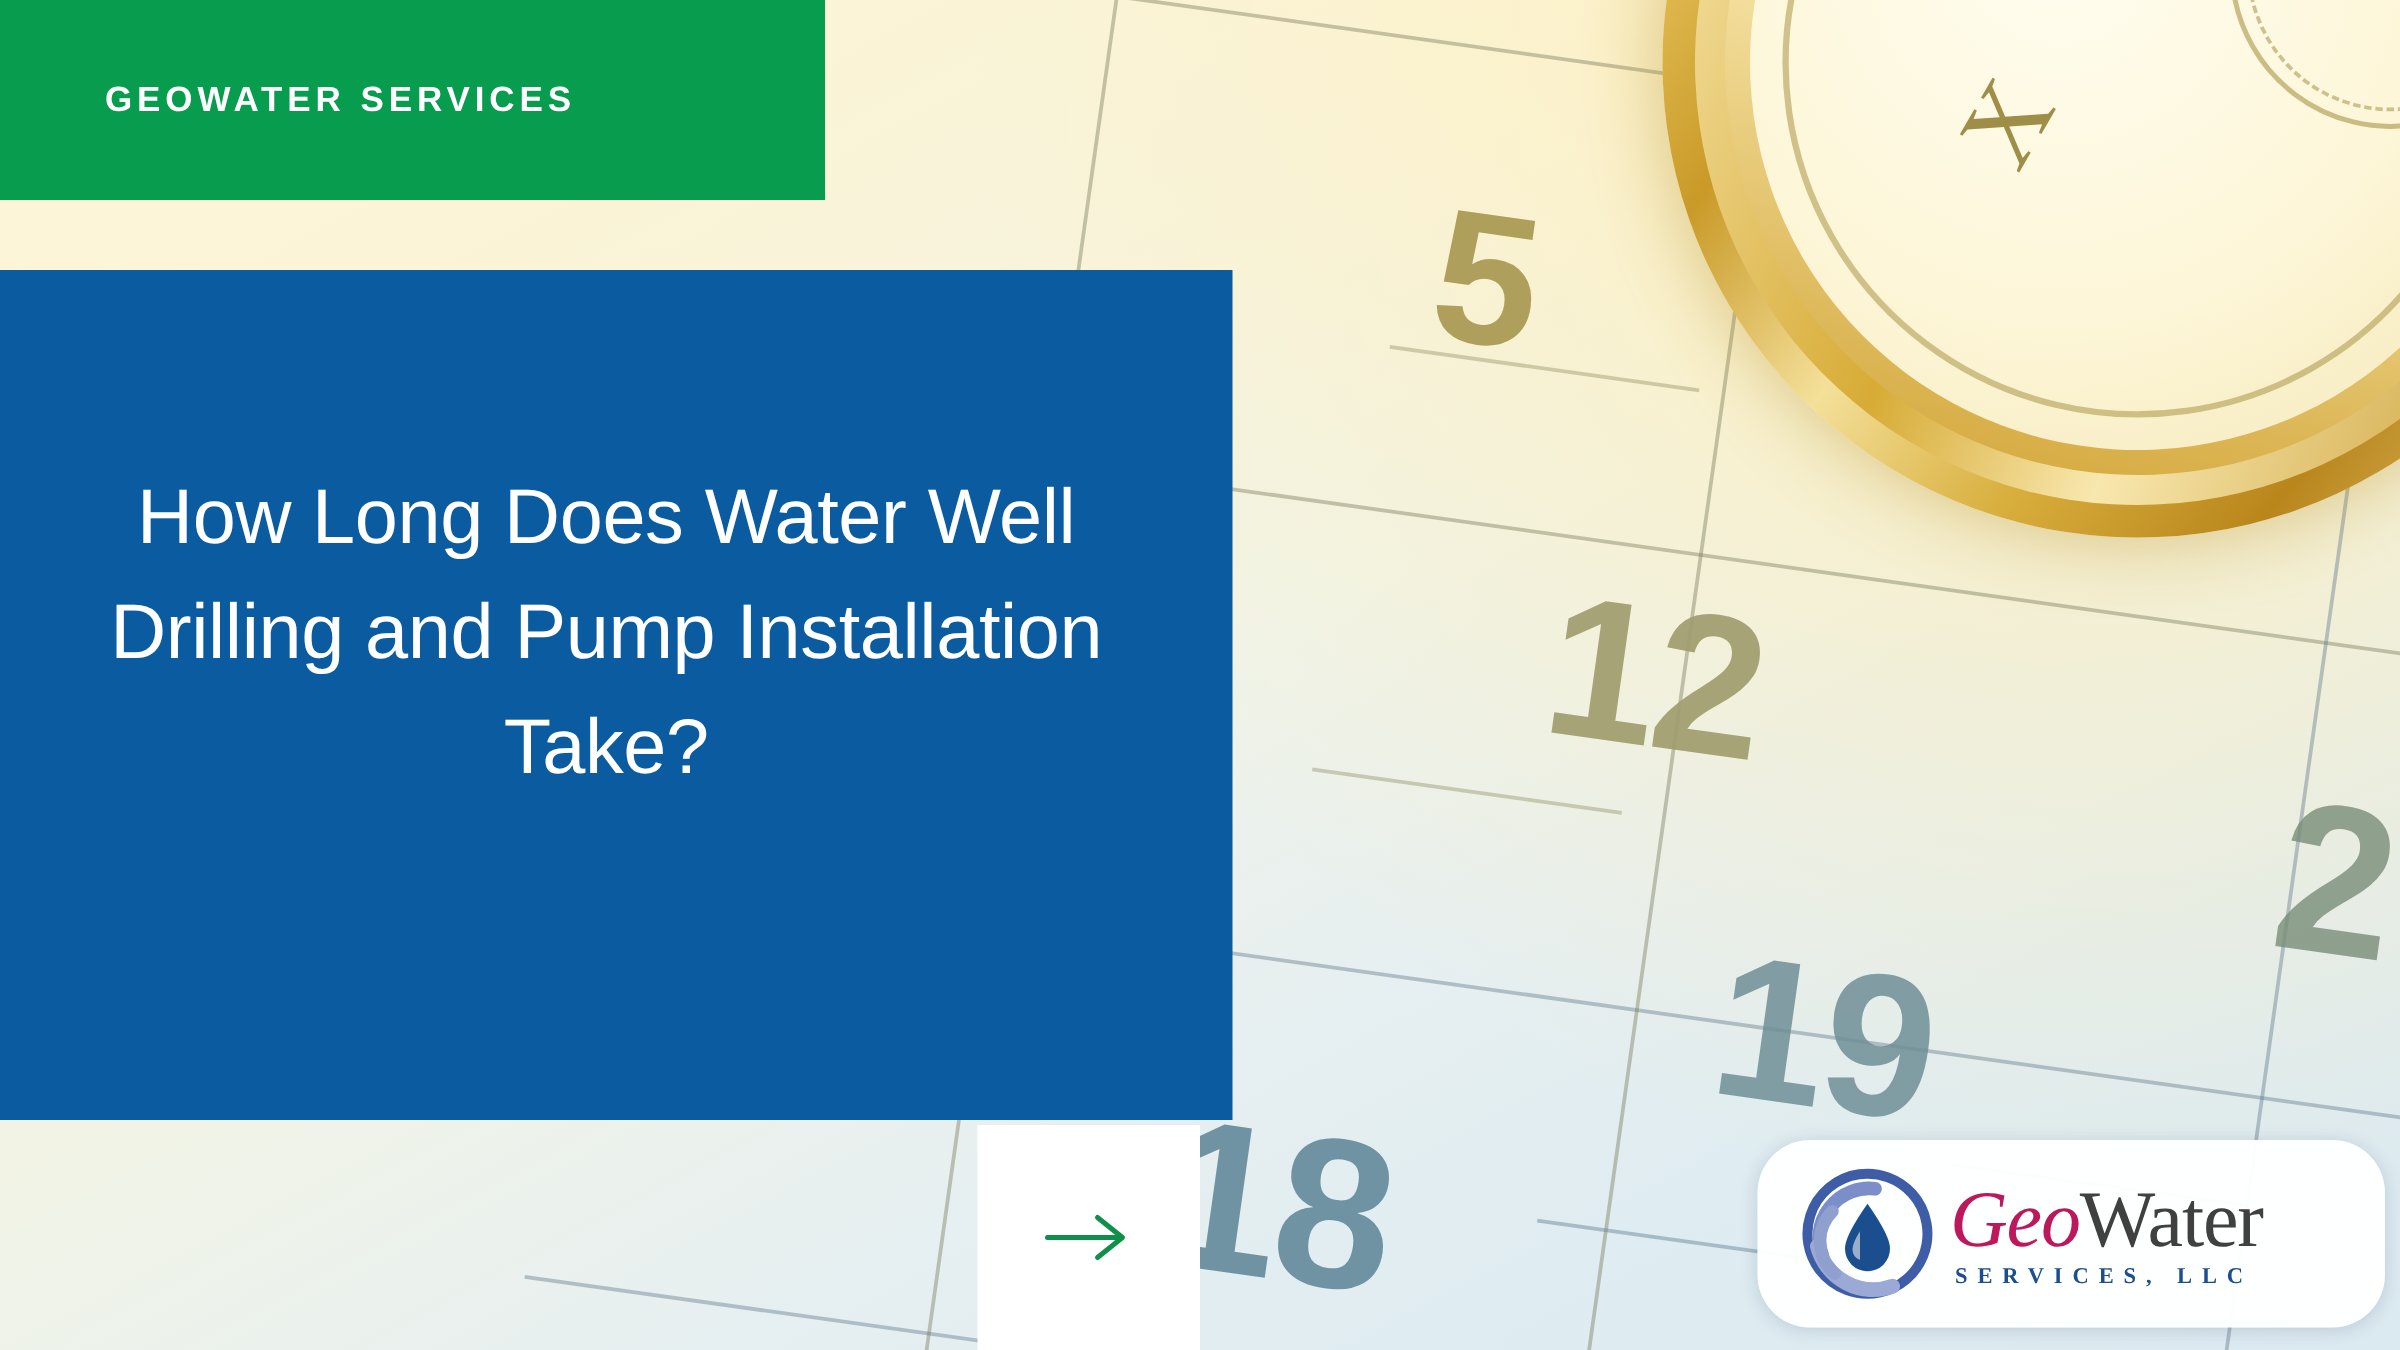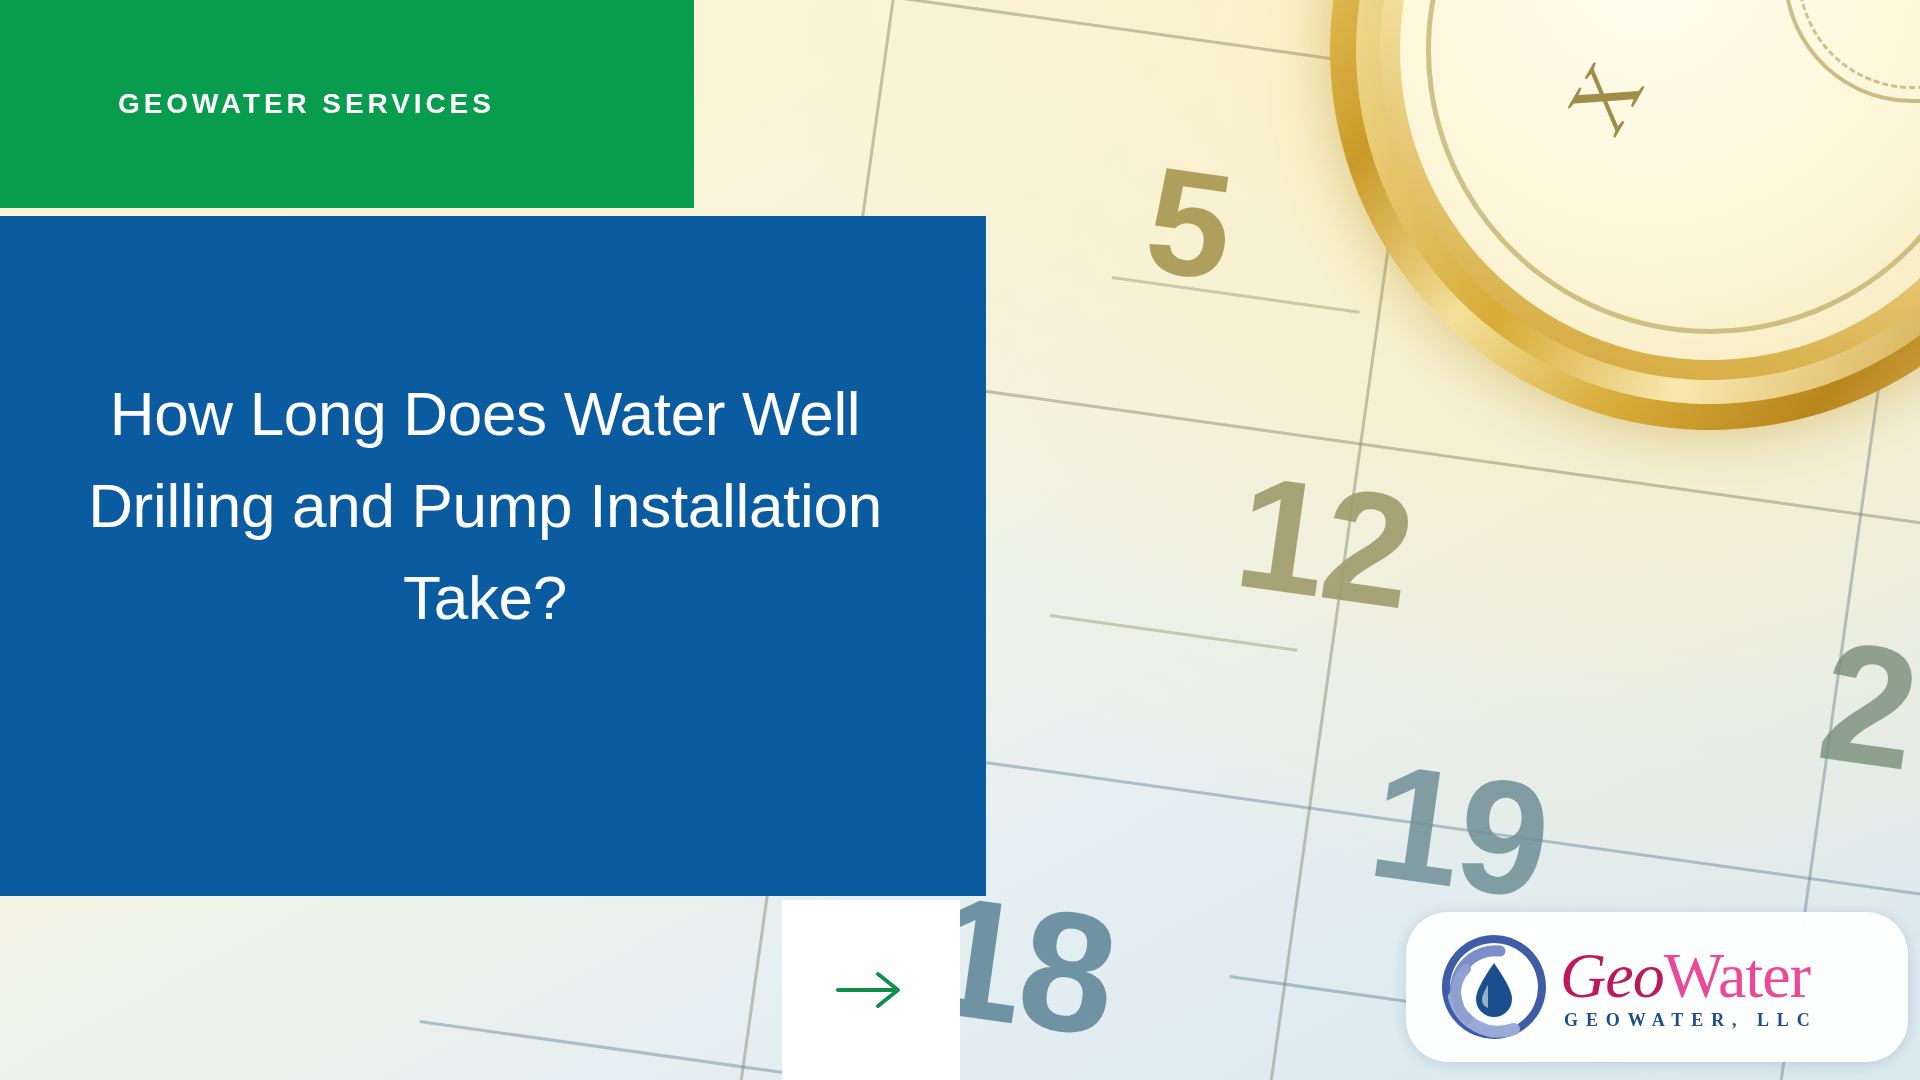--- a/index.html
+++ b/index.html
@@ -134,25 +134,24 @@
     border-radius: 50%;
     border: 3px dashed rgba(168,148,70,0.55);
   }
 
   
   .eyebrow-bar {
     position: absolute;
     left: 0;
     top: 0;
     width: 660px;
-    height: 208px;
+    height: 160px;
     background: #089c4e;
     display: flex;
     align-items: center;
-    padding-left: 34px;
   }
   .eyebrow-text {
     margin-left: 84px;
     color: #ffffff;
     font-size: 28px;
     font-weight: 700;
     letter-spacing: 0.14em;
     text-transform: uppercase;
     white-space: nowrap;
   }
@@ -218,21 +217,21 @@
     justify-content: center;
   }
   .logo-title {
     font-family: "Liberation Serif", serif;
     font-size: 64px;
     line-height: 1.02;
     letter-spacing: -0.015em;
     white-space: nowrap;
   }
   .logo-geo { color: #be185d; font-style: italic; }
-  .logo-water { color: #ec4899; margin-top: 44px; }
+  .logo-water { color: #404040; margin-top: 44px; }
   .logo-sub {
     margin-top: 2px;
     margin-left: 4px;
     color: #1c4d8f;
     font-family: "Liberation Serif", serif;
     font-size: 18px;
     font-weight: 700;
     letter-spacing: 0.44em;
     white-space: nowrap;
   }
@@ -319,17 +318,17 @@
       <path d="M18 72 A40 40 0 0 1 60 18" fill="none" stroke="#7b8ec9" stroke-width="11" stroke-linecap="round"></path>
       <path d="M14 64 A46 46 0 0 0 74 96" fill="none" stroke="#9aa9d6" stroke-width="12" stroke-linecap="round"></path>
       <path d="M28 86 A34 34 0 0 1 26 36" fill="none" stroke="#8fa0cf" stroke-width="10" stroke-linecap="round"></path>
       <path d="M54 30 C 40 50, 36 60, 36 66 a18 18 0 0 0 36 0 c0-6 -4-16 -18-36 z" fill="#1b4e8f"></path>
       <path d="M48 52 c-5 8 -6 12 -6 15 a9 9 0 0 0 6 8 z" fill="#ffffff" opacity="0.55"></path>
     </svg>
     <div class="logo-words">
       <div class="logo-title">
         <span class="logo-geo">Geo</span><span class="logo-water">Water</span>
       </div>
-      <div class="logo-sub">GEOWATER, LLC</div>
+      <div class="logo-sub">SERVICES, LLC</div>
     </div>
   </div>
 
 </div>
 
 </body></html>

